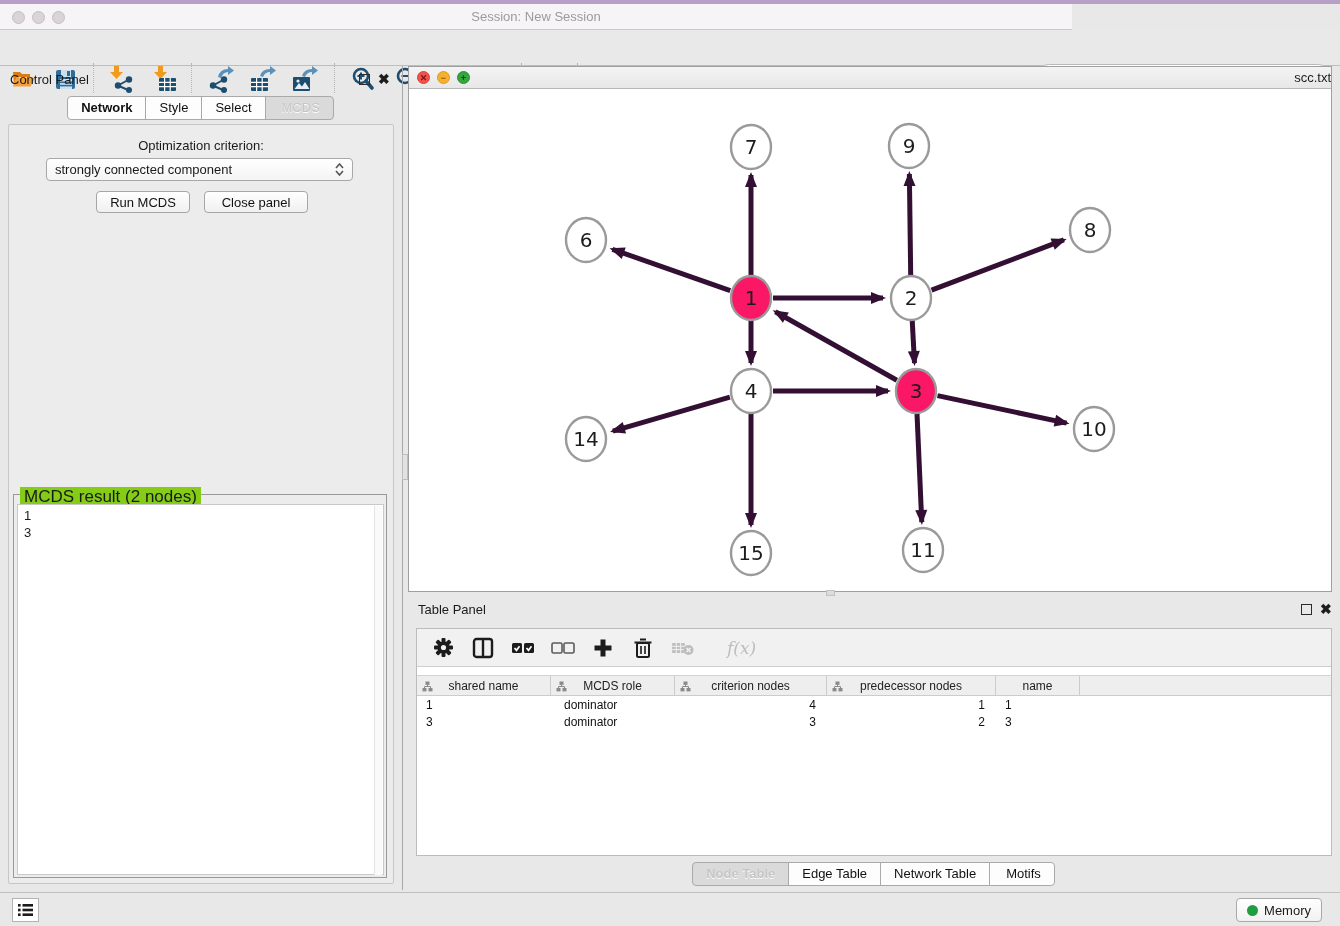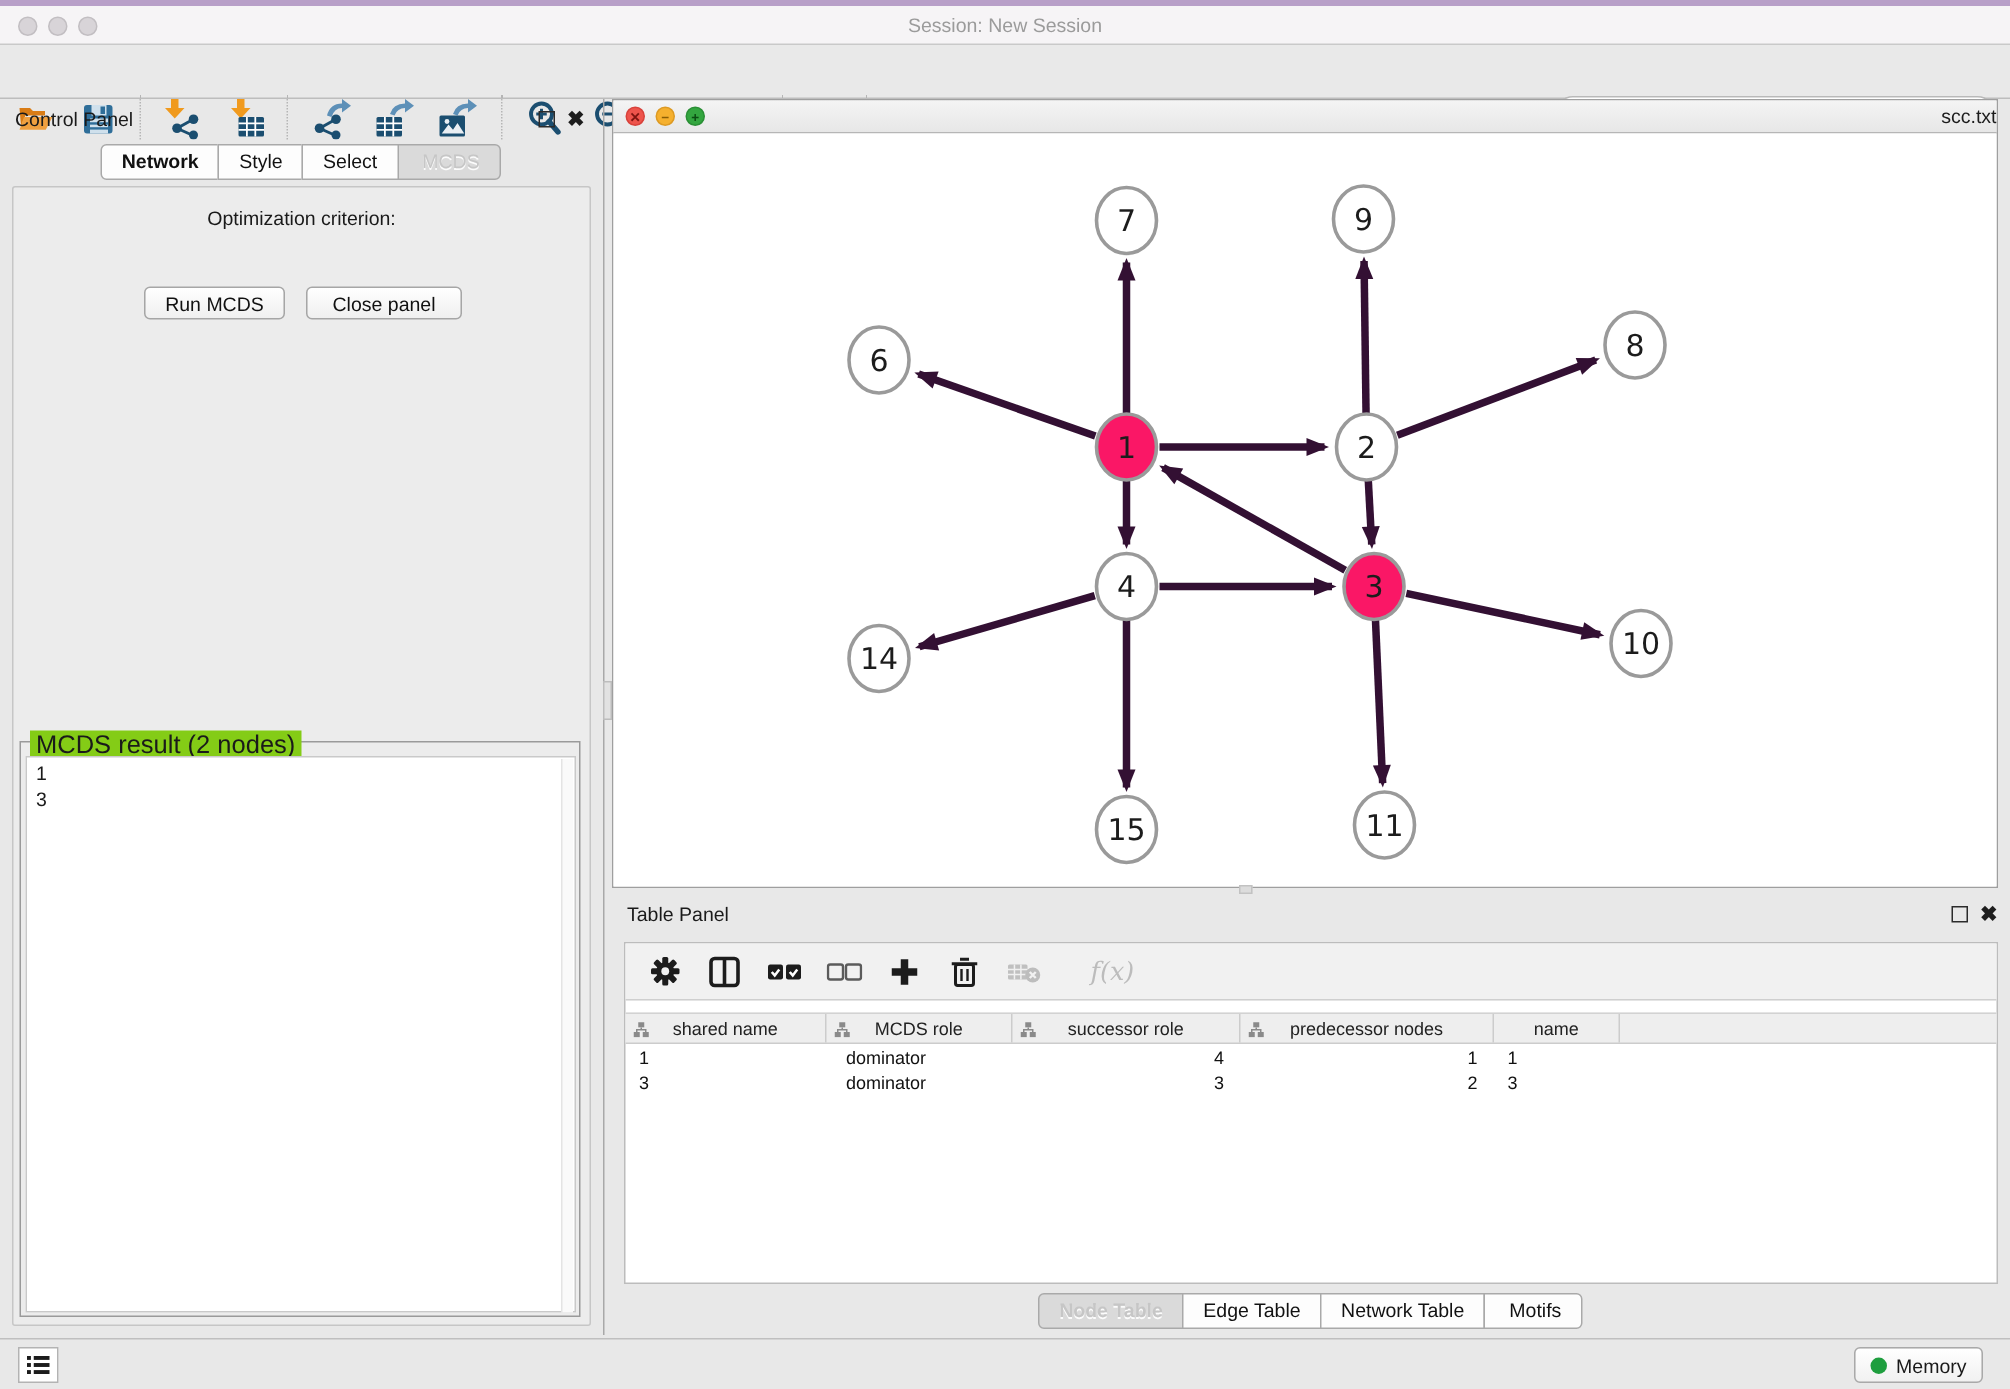--- a/index.html
+++ b/index.html
@@ -7,21 +7,21 @@
   body {
     font-family:"Liberation Sans",sans-serif;
     background:#e8e8e8;
     position:relative;
     overflow:hidden;
     font-size:13px;
     color:#1a1a1a;
   }
   
   .top-strip { position:absolute; left:0; top:0; width:1340px; height:4px; background:#b89fc8; }
-  .titlebar { position:absolute; left:0; top:4px; width:1340px; height:26px; background:#f6f4f6; border-bottom:1px solid #c9c9c9; }
+  .titlebar { position:absolute; left:0; top:4px; width:1072px; height:26px; background:#f6f4f6; border-bottom:1px solid #c9c9c9; }
   .traffic-gray { position:absolute; top:7px; width:13px; height:13px; border-radius:50%; background:#d8d4d8; border:1px solid #c2bec2; }
   .title-text { position:absolute; left:0; top:5px; width:100%; text-align:center; color:#9b9b9b; font-size:13px; }
   
   .toolbar { position:absolute; left:0; top:30px; width:1340px; height:36px; background:#e9e9e9; border-bottom:1px solid #bdbdbd; }
   .tb-icon { position:absolute; top:35px; width:28px; height:28px; display:flex; align-items:center; justify-content:center; }
   .tb-sep { position:absolute; top:33px; height:30px; width:0; border-left:1px dotted #b5b5b5; }
   .search-wrap { position:absolute; left:1037px; top:34px; width:293px; height:23px; background:#fff; border:1px solid #b9b9b9; border-radius:12px; display:flex; align-items:center; padding-left:6px; }
   .search-wrap input { border:none; outline:none; flex:1; font-size:12px; background:transparent; font-family:"Liberation Sans",sans-serif; }
   
   .control-panel { position:absolute; left:0; top:66px; width:402px; height:824px; }
@@ -239,20 +239,31 @@
     <span class="close-btn" style="left:378px">✖</span>
   </div>
   <div class="cp-tabs">
     <span class="tab">Network</span>
     <span class="tab">Style</span>
     <span class="tab">Select</span>
     <span class="tab selected">MCDS</span>
   </div>
   <div class="cp-body">
     <div class="opt-label">Optimization criterion:</div>
+    <div class="dropdown">
+      <span>strongly connected component</span>
+      <span class="dd-stepper">
+        <svg width="9" height="6" viewBox="0 0 9 6">
+            <path d="M1 5 L4.5 1 8 5" fill="none" stroke="#555" stroke-width="1.6"></path>
+          </svg>
+        <svg width="9" height="6" viewBox="0 0 9 6">
+            <path d="M1 1 L4.5 5 8 1" fill="none" stroke="#555" stroke-width="1.6"></path>
+          </svg>
+      </span>
+    </div>
     <button class="cp-btn" style="left:87px; width:94px">Run MCDS</button>
     <button class="cp-btn" style="left:195px; width:104px">Close panel</button>
     <div class="result-group">
       <span class="result-legend">MCDS result (2 nodes)</span>
       <div class="result-area">
         <div>1</div>
         <div>3</div>
         <span class="result-scroll"></span>
       </div>
     </div>
@@ -428,21 +439,21 @@
             </svg>
           <span>MCDS role</span>
         </span>
         <span class="hc">
           <svg class="tree-ic" width="11" height="11" viewBox="0 0 11 11">
               <rect x="3.5" y="0.5" width="4" height="3.4" fill="#8a8a8a"></rect>
               <rect x="0.5" y="7" width="4" height="3.4" fill="#8a8a8a"></rect>
               <rect x="6.5" y="7" width="4" height="3.4" fill="#8a8a8a"></rect>
               <path d="M5.5 4 v1.5 M2.5 7 v-1.5 h6 v1.5" stroke="#8a8a8a" fill="none"></path>
             </svg>
-          <span>successor role</span>
+          <span>criterion nodes</span>
         </span>
         <span class="hc">
           <svg class="tree-ic" width="11" height="11" viewBox="0 0 11 11">
               <rect x="3.5" y="0.5" width="4" height="3.4" fill="#8a8a8a"></rect>
               <rect x="0.5" y="7" width="4" height="3.4" fill="#8a8a8a"></rect>
               <rect x="6.5" y="7" width="4" height="3.4" fill="#8a8a8a"></rect>
               <path d="M5.5 4 v1.5 M2.5 7 v-1.5 h6 v1.5" stroke="#8a8a8a" fill="none"></path>
             </svg>
           <span>predecessor nodes</span>
         </span>

